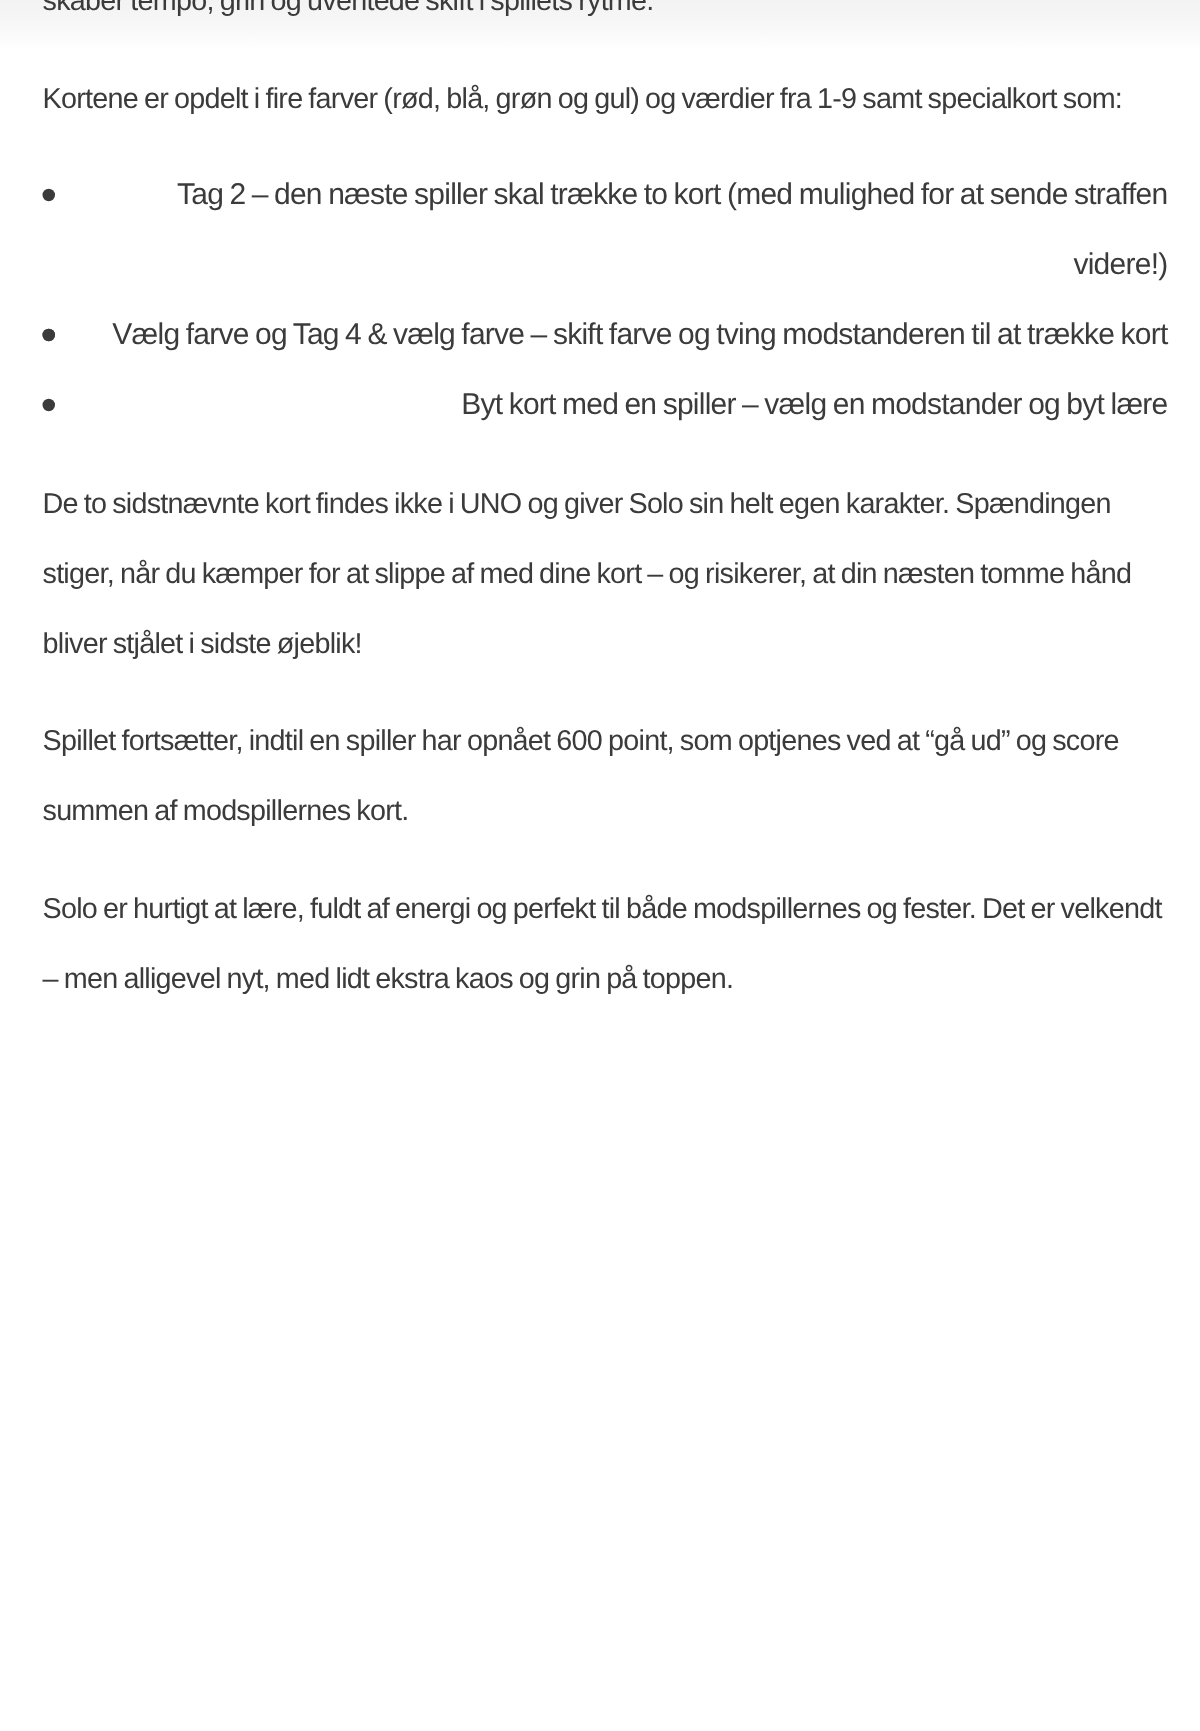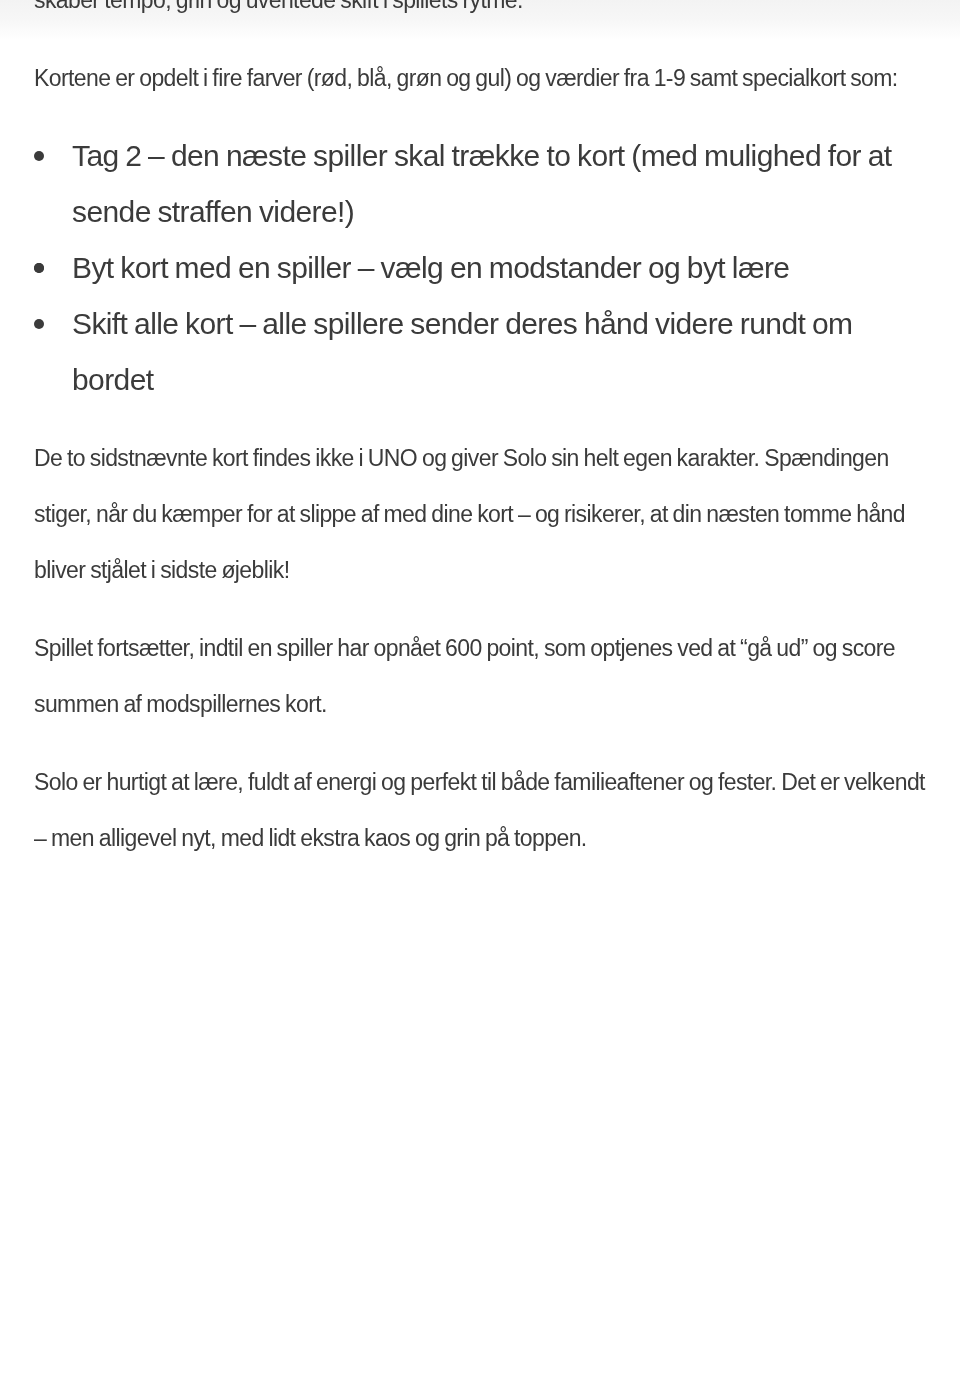--- a/index.html
+++ b/index.html
@@ -45,24 +45,25 @@
       margin-bottom: 22px;
     }
     ul.card-list {
       list-style: none;
       margin: 0 0 22px 0;
       padding: 0;
     }
     ul.card-list li {
       position: relative;
       padding-left: 38px;
-      font-size: 30px;
+      font-size: 24px;
       line-height: 56px;
       letter-spacing: -0.6px;
       word-spacing: -1px;
+      text-align: right;
     }
     ul.card-list li .bullet {
       position: absolute;
       left: 0;
       top: 23px;
       width: 10px;
       height: 10px;
       border-radius: 50%;
       background: #3b3b3b;
     }
@@ -80,24 +81,24 @@
   <ul class="card-list">
     <li>
       <span class="bullet"></span>
       <span>Tag 2 – den næste spiller skal trække to kort (med mulighed for at sende straffen videre!)</span>
     </li>
     <li>
       <span class="bullet"></span>
     </li>
     <li>
       <span class="bullet"></span>
-      <span>Byt kort med en spiller – vælg en modstander og byt lære</span>
+      <span>Vælg farve og Tag 4 &amp; vælg farve – skift farve og tving modstanderen til at trække kort</span>
     </li>
     <li>
       <span class="bullet"></span>
-      <span>Skift alle kort – alle spillere sender deres hånd videre rundt om bordet</span>
+      <span>Byt kort med en spiller – vælg en modstander og byt lære</span>
     </li>
   </ul>
 
   <p class="para">De to sidstnævnte kort findes ikke i UNO og giver Solo sin helt egen karakter. Spændingen stiger, når du kæmper for at slippe af med dine kort – og risikerer, at din næsten tomme hånd bliver stjålet i sidste øjeblik!</p>
   <p class="para">Spillet fortsætter, indtil en spiller har opnået 600 point, som optjenes ved at “gå ud” og score summen af modspillernes kort.</p>
-  <p class="para">Solo er hurtigt at lære, fuldt af energi og perfekt til både familieaftener og fester. Det er velkendt – men alligevel nyt, med lidt ekstra kaos og grin på toppen.</p>
+  <p class="para">Solo er hurtigt at lære, fuldt af energi og perfekt til både modspillernes og fester. Det er velkendt – men alligevel nyt, med lidt ekstra kaos og grin på toppen.</p>
 </div>
 
 </body></html>

